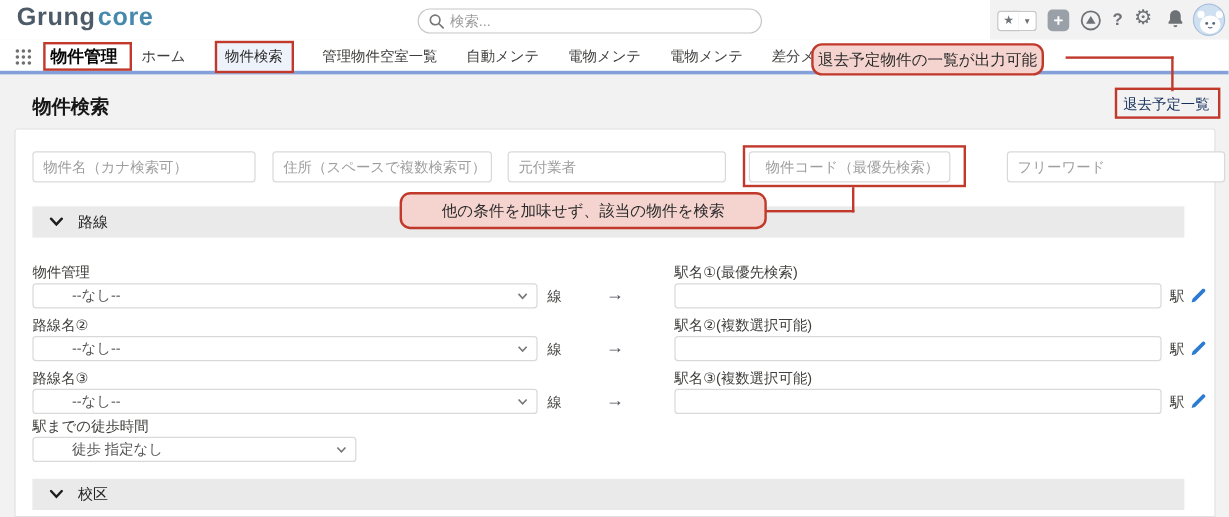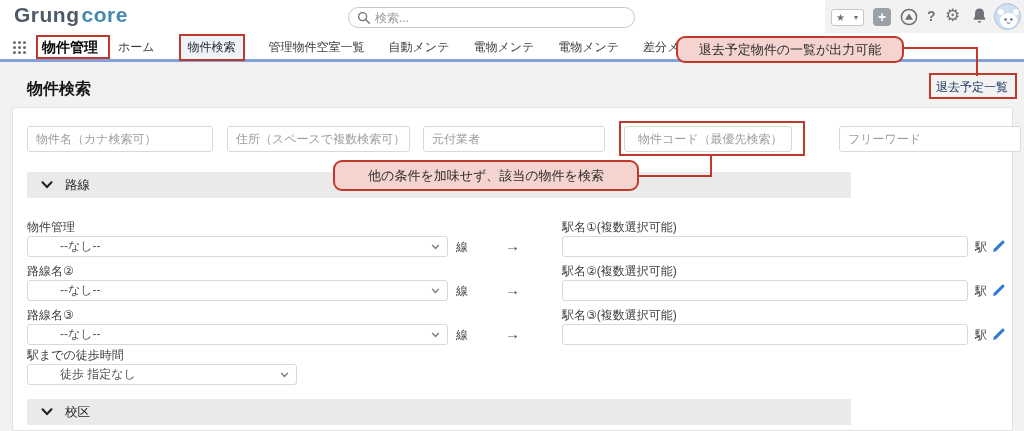--- a/index.html
+++ b/index.html
@@ -44,21 +44,21 @@
   .page-title { position:absolute; left:27px; top:79px; font-size:16px; font-weight:bold; color:#161616; }
   .action-btn { position:absolute; left:936px; top:79px; font-size:12px; color:#16325c; cursor:pointer; }
 
   
   .panel { position:absolute; left:12px; top:107px; width:1001px; height:324px; background:#fff;
            border:1px solid #e2e2e2; border-radius:3px 3px 0 0; }
   .tbox { position:absolute; height:26px; border:1px solid #d9d9d9; border-radius:3px; background:#fff;
           font-size:12px; color:#444; padding:0 8px; font-family:inherit; outline:none; }
   .tbox::placeholder { color:#9e9e9e; }
   .tbox.small { height:21px; }
-  .sec-bar { position:absolute; left:27px; width:824px; height:26px; background:#eaeaea; display:flex;
+  .sec-bar { position:absolute; left:27px; width:960px; height:26px; background:#eaeaea; display:flex;
              align-items:center; gap:12px; padding-left:14px; font-size:12.5px; color:#222; z-index:2; }
   .flabel { position:absolute; font-size:12px; color:#3e3e3c; }
   .fselect { position:absolute; height:21px; border:1px solid #d9d9d9; border-radius:3px; background:#fff;
              display:flex; align-items:center; cursor:pointer;padding-left:24px; }
   .fselect .val { font-size:12px; color:#555; padding-left:8px; flex:1; }
   .fselect svg { margin-right:7px; }
   .unit { position:absolute; font-size:12px; color:#3e3e3c; }
   .arrow { position:absolute; font-size:15px; color:#4a4e54; }
   .pencil { position:absolute; cursor:pointer; }
 
@@ -130,21 +130,21 @@
     <span class="nav-tab">電物メンテ</span>
     <span class="nav-tab">差分メンテ</span>
   </div>
 
   <div class="ann-box" style="left:36px; top:35px; width:74px; height:24px;"></div>
 
   <div class="page-title">物件検索</div>
   <div class="action-btn">退去予定一覧</div>
   <div class="ann-box" style="left:929px; top:73px; width:88px; height:26px;"></div>
 
-  <div class="callout" style="left:676px; top:36px; width:228px; height:27px;">退去予定物件の一覧が出力可能</div>
+  <div class="callout" style="left:676px; top:36px; width:194px; height:27px;">退去予定物件の一覧が出力可能</div>
   <div class="conn" style="left:888px; top:47px; width:90px; height:2px;"></div>
   <div class="conn" style="left:976px; top:47px; width:2px; height:29px;"></div>
 
   <div class="panel"></div>
 
   <input class="tbox" style="left: 27px; top: 126px; width: 186px;" type="text" placeholder="物件名（カナ検索可）">
   <input class="tbox" style="left: 227px; top: 126px; width: 183px;" type="text" placeholder="住所（スペースで複数検索可）">
   <input class="tbox" style="left: 423px; top: 126px; width: 182px;" type="text" placeholder="元付業者">
   <input class="tbox" style="left: 624px; top: 126px; width: 168px; padding-left: 13px;" type="text" placeholder="物件コード（最優先検索）">
   <input class="tbox" style="left: 815px; top: 126px; width: 182px; margin-left: 24px;" type="text" placeholder="フリーワード">
@@ -163,21 +163,21 @@
 
   <div class="flabel" style="left:27px; top:219px;">物件管理</div>
   <div class="fselect" style="left:27px; top:236px; width:421px;">
     <span class="val">--なし--</span>
     <svg width="9" height="6" viewBox="0 0 12 8">
         <path d="M1.5 1.2 L6 6 L10.5 1.2" stroke="#777" stroke-width="1.8" fill="none"></path>
       </svg>
   </div>
   <div class="unit" style="left:456px; top:239px;">線</div>
   <div class="arrow" style="left:505px; top:237px;">→</div>
-  <div class="flabel" style="left:562px; top:219px;">駅名①(複数選択可能)</div>
+  <div class="flabel" style="left:562px; top:219px;">駅名①(最優先検索)</div>
   <input class="tbox small" style="left: 562px; top: 236px; width: 406px;" type="text">
   <div class="unit" style="left:975px; top:239px;">駅</div>
   <div class="pencil" style="left:992px; top:239px;">
     <svg width="14" height="14" viewBox="0 0 14 14">
         <path d="M1 13l.8-3L9.9 1.9c.5-.5 1.3-.5 1.8 0l.4.4c.5.5.5 1.3 0 1.8L4 12.2 1 13z" fill="#2b7bd3"></path>
       </svg>
   </div>
 
   <div class="flabel" style="left:27px; top:263px;">路線名②</div>
   <div class="fselect" style="left:27px; top:280px; width:421px;">

